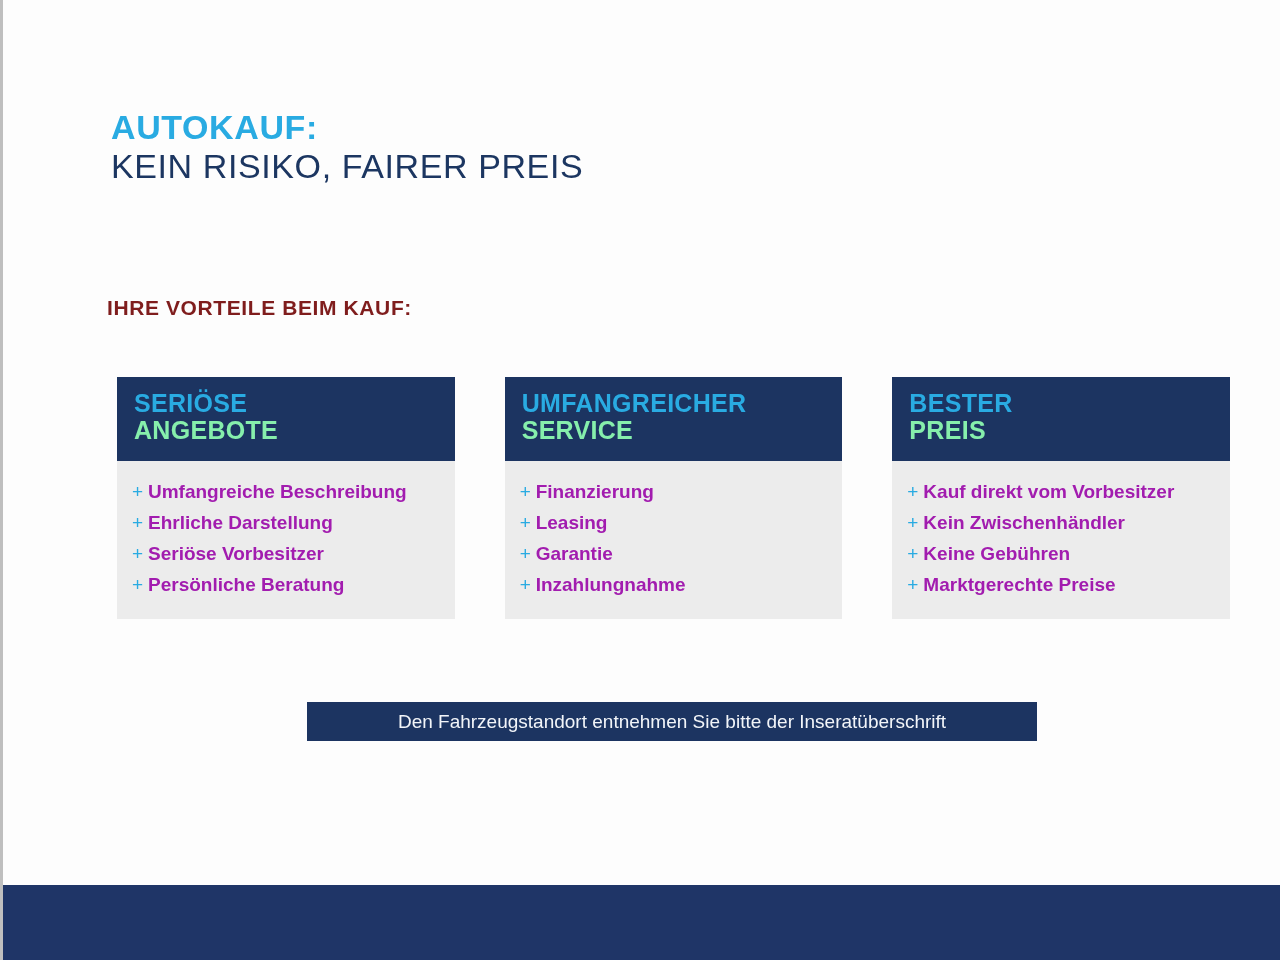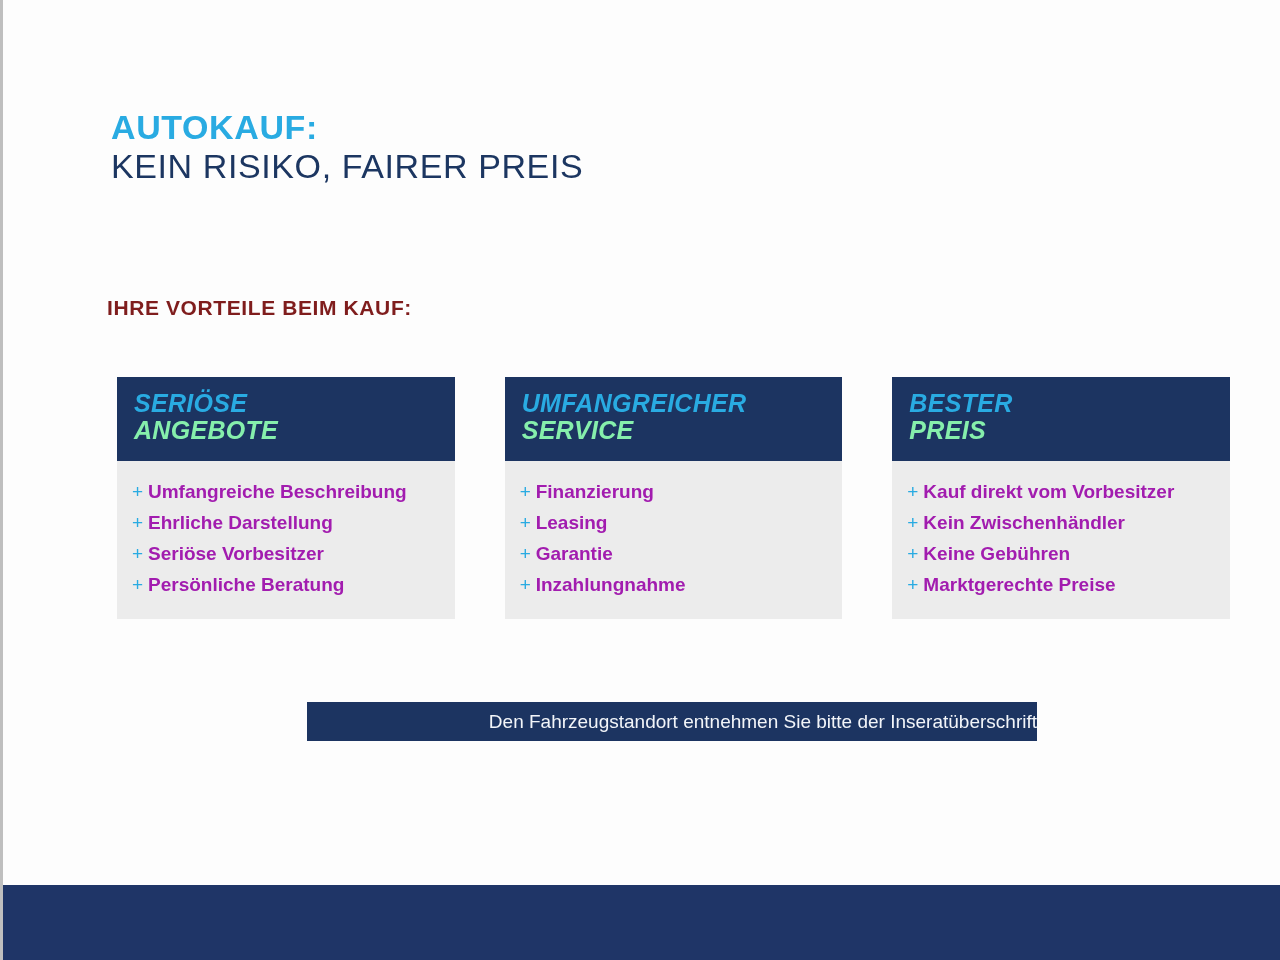--- a/index.html
+++ b/index.html
@@ -81,21 +81,20 @@
     width: 343px;
     display: flex;
     flex-direction: column;
   }
   .card-header {
     background: #1c3461;
     height: 84px;
     box-sizing: border-box;
     padding: 13px 0 0 17px;
     line-height: 1.08;
-    font-style: italic;
   }
   .card-header .top {
     display: block;
     font-size: 25px;
     font-weight: 600;
     letter-spacing: 0.3px;
     color: #29abe2;
     white-space: nowrap;
   }
   .card-header .bottom {
@@ -138,21 +137,21 @@
   .notice {
     position: absolute;
     left: 307px;
     top: 702px;
     width: 730px;
     height: 39px;
     background: #1c3461;
     box-sizing: border-box;
     display: flex;
     align-items: center;
-    justify-content: flex-end;
+    justify-content: center;
   }
   .notice span {
     color: #f2f5f9;
     font-size: 19px;
     font-weight: 400;
     white-space: nowrap;
   }
 
   
   .footer {

